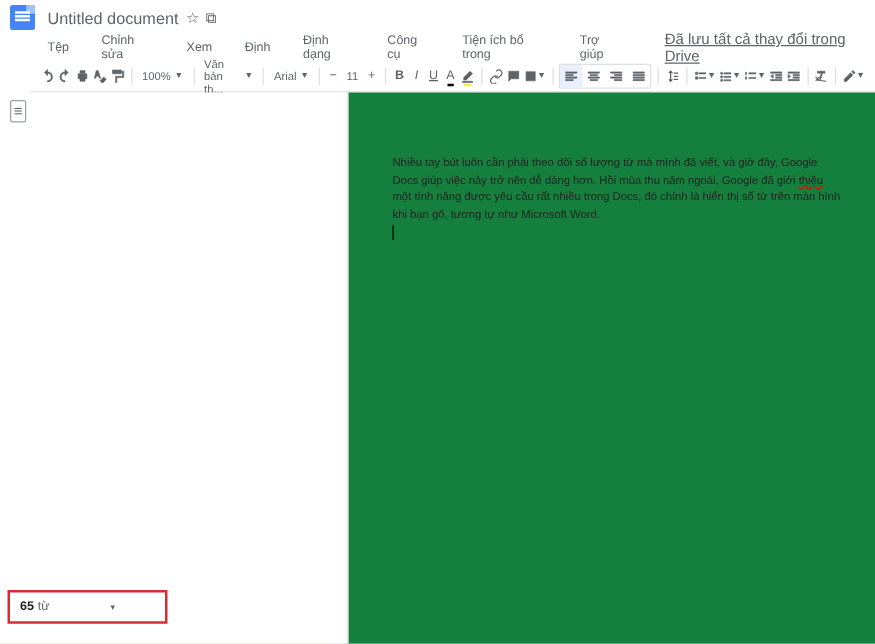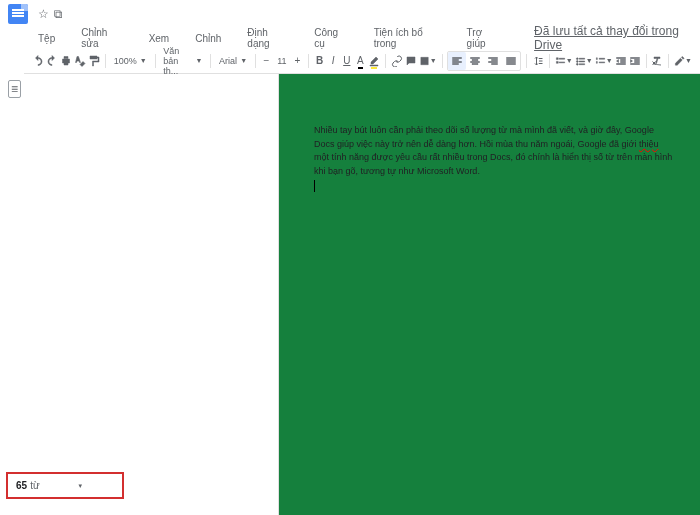--- a/index.html
+++ b/index.html
@@ -18,43 +18,44 @@
     .tb-btn svg { width: 12px; height: 12px; fill: #5f6368; stroke: #5f6368; }
     .sep { width: 1px; height: 14px; background: #e0e0e0; margin: 0 3px; }
     .dropdown { display: flex; align-items: center; gap: 3px; cursor: pointer; font-size: 9px; padding: 0 3px; }
     .caret { font-size: 7px; }
     .workspace { display: flex; height: calc(100% - 74px); }
     .left-panel { width: 278px; background: #fff; position: relative; }
     .outline-icon { position: absolute; top: 6px; left: 8px; color: #5f6368; font-size: 12px; cursor: pointer; border: 1px solid #9aa0a6; padding: 1px 2px; border-radius: 2px; }
     .doc-area { flex: 1; background: #15803d; border-left: 1px solid #e0e0e0; padding: 50px 20px 20px 35px; overflow: hidden; }
     .doc-text { font-size: 9px; color: #202124; line-height: 1.5; max-width: 360px; }
     .cursor { display: inline-block; width: 1px; height: 12px; background: #000; margin-top: 2px; }
-    .word-count { position: absolute; bottom: 16px; left: 6px; border: 2px solid #d32f2f; padding: 6px 40px 6px 8px; font-size: 10px; color: #5f6368; display: flex; align-items: center; width: 118px; justify-content: space-between; }
+    .word-count { position: absolute; bottom: 16px; left: 6px; border: 2px solid #d32f2f; padding: 6px 40px 6px 8px; font-size: 10px; color: #5f6368; display: flex; align-items: center; width: 128px; justify-content: space-between; }
     .word-count strong { color: #202124; font-weight: bold; margin-right: 3px; }
     .align-bar { display: inline-flex; border: 1px solid #e0e0e0; border-radius: 2px; }
     .align-bar .tb-btn:first-child { background: #e8f0fe; }
     .color-a { position: relative; }
     .color-a::after { content: ''; position: absolute; bottom: 1px; left: 3px; right: 3px; height: 2px; background: #000; }
     .highlight-a::after { background: #fce83a; }
     .underline-spell { text-decoration: underline red wavy; text-decoration-thickness: 1px; }
   </style>
 </head>
 <body>
 
 <div class="header">
   <div class="logo"></div>
+  <span class="title">Untitled document</span>
   <span class="star">☆</span>
   <span class="folder">⧉</span>
 </div>
 
 <div class="menubar">
   <span>Tệp</span>
   <span>Chỉnh sửa</span>
   <span>Xem</span>
-  <span>Chỉnh</span>
+  <span>Định</span>
   <span>Định dạng</span>
   <span>Công cụ</span>
   <span>Tiện ích bổ trong</span>
   <span>Trợ giúp</span>
   <span class="drive-link">Đã lưu tất cả thay đổi trong Drive</span>
 </div>
 
 <div class="toolbar">
   <div class="tb-btn">
       <svg viewBox="0 0 24 24">

